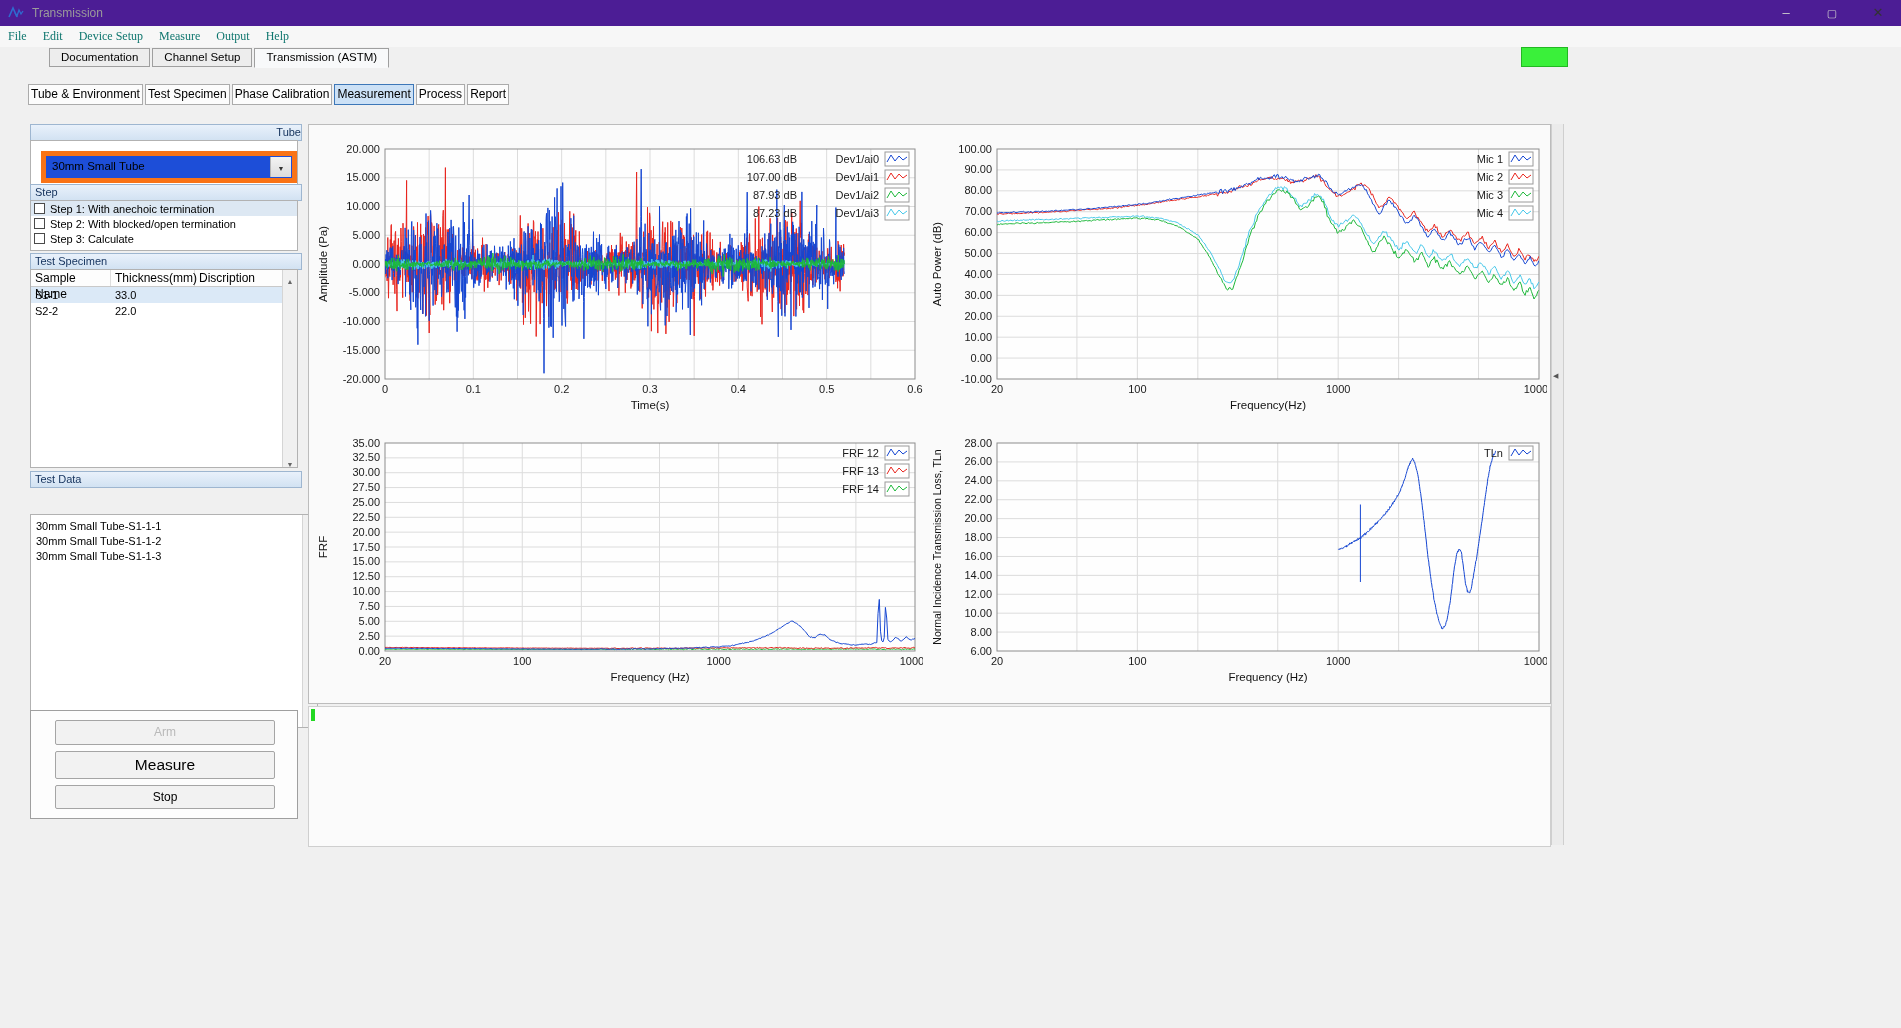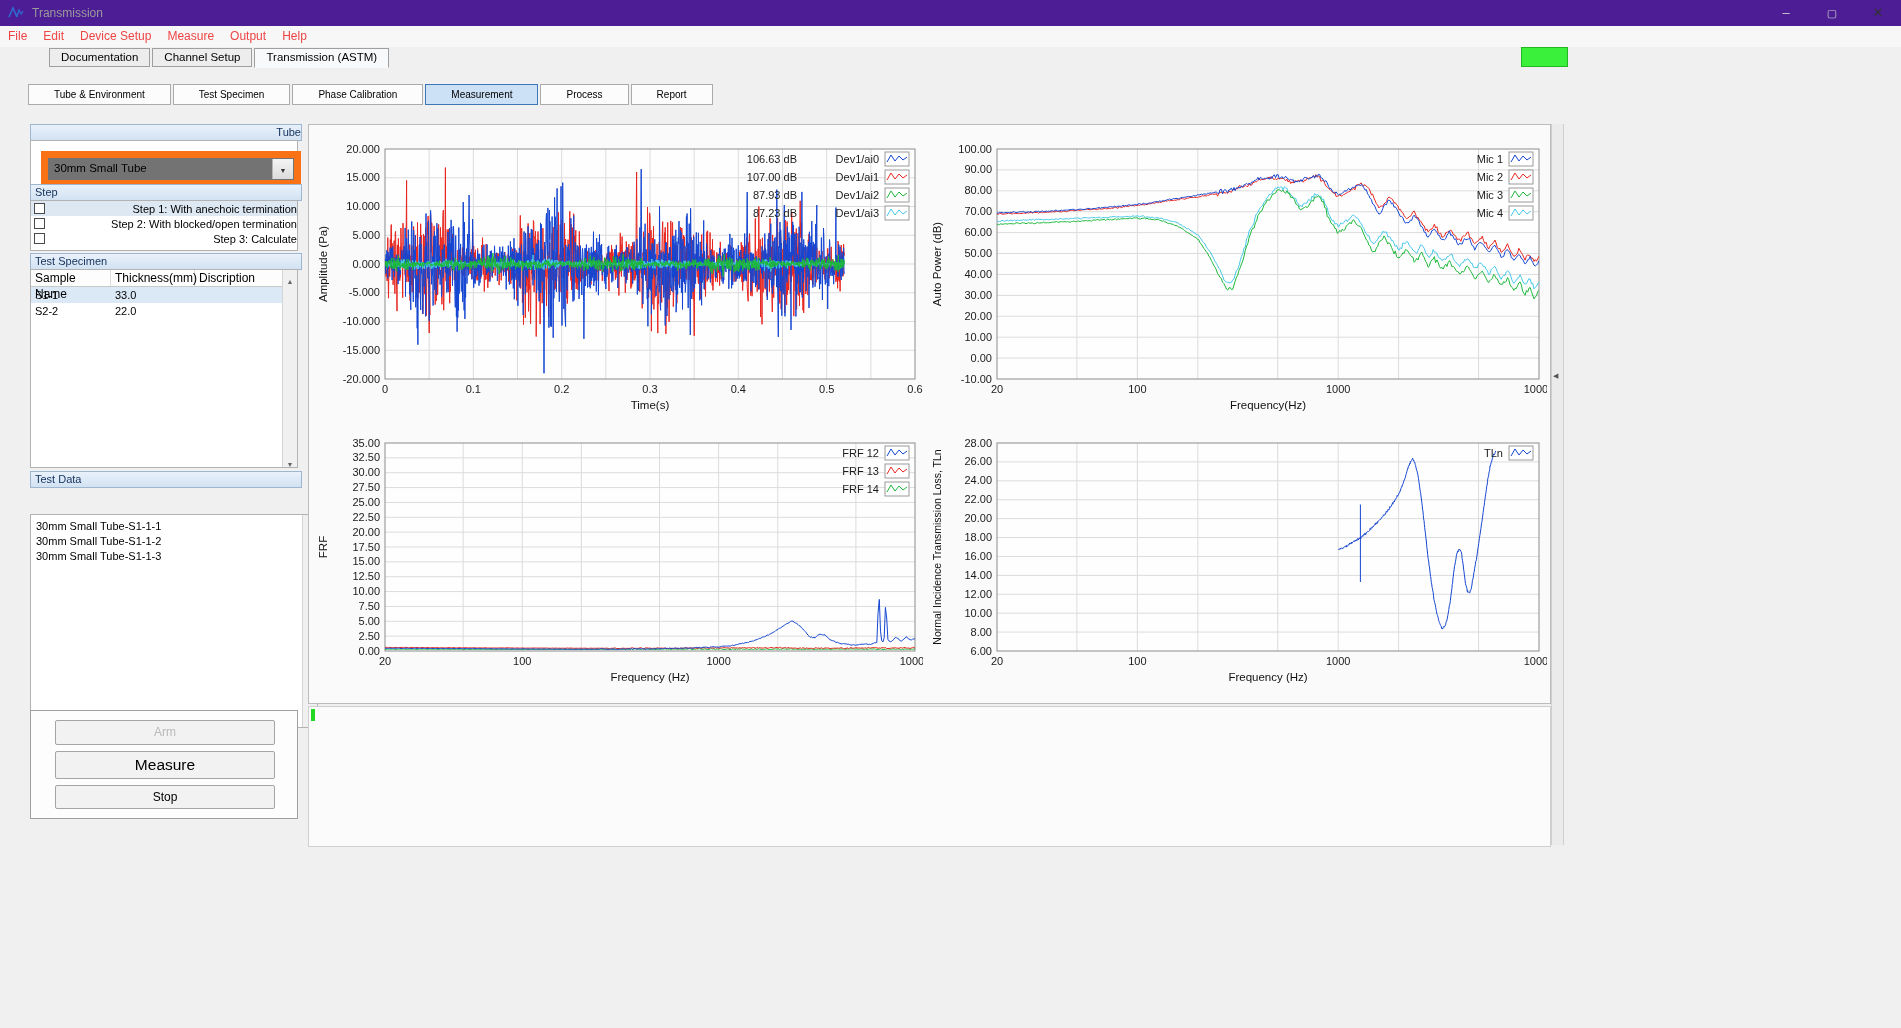--- a/index.html
+++ b/index.html
@@ -8,44 +8,44 @@
   
   .titlebar{position:absolute;left:0;top:0;width:1901px;height:26px;background:#4c1d95;}
   .applogo{position:absolute;left:8px;top:5px;width:16px;height:16px;}
   .wtitle{position:absolute;left:32px;top:6px;font-size:12px;color:#9b9b9b;}
   .wctrl{position:absolute;top:0;height:26px;width:46px;text-align:center;line-height:26px;font-size:13px;}
   .wmin{right:92px;color:#cfcfcf;} .wmin::before{content:"–";}
   .wmax{right:46px;color:#cfcfcf;font-size:11px;} .wmax::before{content:"▢";}
   .wclose{right:0;color:#333;} .wclose::before{content:"✕";}
   
   .menubar{position:absolute;left:0;top:26px;width:1901px;height:21px;background:#f7f7f7;font-size:12px;}
-  .mitem{display:inline-block;padding:3px 8px;color:#ef4444;cursor:default;}
+  .mitem{display:inline-block;padding:3px 8px;color:#0f766e;cursor:default;font-family:Liberation Serif, serif;}
   
   .tabstrip{position:absolute;left:0;top:47px;width:1901px;height:20px;background:#f0f0f0;}
   #tabstrip-tabs{position:absolute;left:2px;top:1px;display:flex;margin-left:47px;}
   .tab{height:17px;line-height:17px;padding:0 11px;font-size:11.5px;background:#ededed;
        border:1px solid #9f9f9f;margin-right:2px;}
   .tab.active{background:#f8f9fa;height:18px;border-bottom-color:#f8f9fa;}
   .green-ind{position:absolute;left:1521px;top:0;width:45px;height:18px;background:#3af03a;border:1px solid #22b822;}
   
   .subtabs{position:absolute;left:28px;top:84px;display:flex;gap:2px;}
-  .subtab{height:19px;line-height:19px;padding:0 25px;font-size:10px;background:#fcfcfc;
+  .subtab{height:19px;line-height:19px;padding:0 2px;font-size:12px;background:#fcfcfc;
           border:1px solid #ababab;}
   .subtab.active{background:#cce1f6;border-color:#3d77b8;}
   
   .sec-header{position:absolute;left:30px;width:266px;height:15px;font-size:11px;color:#13315c;
       padding-left:4px;line-height:15px;border:1px solid #9eb6d0;
       background:linear-gradient(#e9f1fb,#d2e2f2);}
   .whitebox{position:absolute;left:30px;width:266px;background:#fff;border:1px solid #b2b2b2;}
-  .combo{position:absolute;left:10px;top:10px;width:246px;height:22px;background:#737373;border:7px solid #f97316;}
+  .combo{position:absolute;left:10px;top:10px;width:246px;height:22px;background:#1d4ed8;border:5px solid #f97316;}
   .combo-text{position:absolute;left:6px;top:4px;font-size:11.5px;}
   .combo-btn{position:absolute;right:1px;top:1px;bottom:1px;width:20px;background:linear-gradient(#f4f4f4,#dcdcdc);
       border-left:1px solid #b5b5b5;text-align:center;}
   .combo-btn::before{content:"▼";font-size:7px;color:#333;line-height:20px;}
-  .steprow{display:flex;align-items:center;height:15px;font-size:11px;padding-left:3px;justify-content:space-between;}
+  .steprow{display:flex;align-items:center;height:15px;font-size:11px;padding-left:3px;}
   .steprow.sel{background:#dde8f3;}
   .cb{width:9px;height:9px;border:1px solid #4a4a4a;background:#fff;margin-right:5px;flex:none;}
   .steplbl{white-space:nowrap;}
   
   .thead{display:flex;height:16px;border-bottom:1px solid #c9c9c9;background:#fdfdfd;}
   .th{font-size:12px;line-height:16px;padding-left:4px;border-right:1px solid #dedede;box-sizing:border-box;}
   .th:nth-child(1){width:80px;} .th:nth-child(2){width:84px;} .th:nth-child(3){width:86px;border-right:none;}
   .tr{display:flex;height:16px;}
   .tr.sel{background:#dbe9f7;}
   .td{font-size:11px;line-height:16px;padding-left:4px;box-sizing:border-box;}

